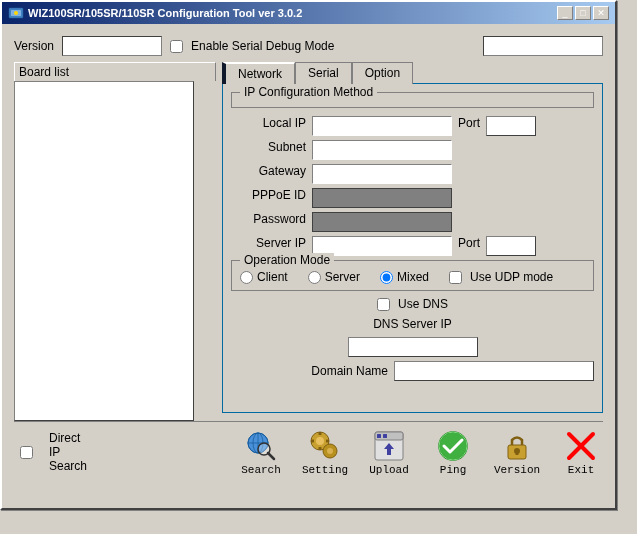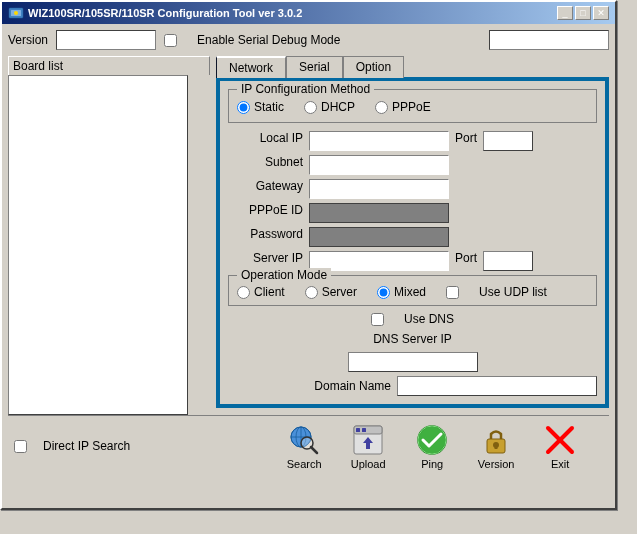--- a/index.html
+++ b/index.html
@@ -62,21 +62,21 @@
       border-top-color: #fff;
       border-left-color: #fff;
       font-size: 9px;
       display: flex;
       align-items: center;
       justify-content: center;
       cursor: pointer;
     }
 
     .window-content {
-      padding: 6px;
+      padding: 12px;
     }
 
     .top-row {
       display: flex;
       align-items: center;
       gap: 8px;
       margin-bottom: 6px;
     }
 
     .label {
@@ -93,21 +93,21 @@
       padding: 0 2px;
     }
 
     .version-input {
       width: 100px;
     }
 
     .checkbox-label {
       display: flex;
       align-items: center;
-      gap: 20px;
+      gap: 8px;
     }
 
     .main-area {
       display: flex;
       gap: 6px;
     }
 
     .board-panel {
       width: 202px;
       flex-shrink: 0;
@@ -151,27 +151,27 @@
       background: #d4d0c8;
       cursor: pointer;
       font-size: 12px;
       position: relative;
       top: 0;
     }
 
     .tab.active {
       background: #d4d0c8;
       border-top: 2px solid #fff;
-      border-left: 1px solid #0f172a;
+      border-left: 4px solid #0f172a;
       font-weight: normal;
       z-index: 2;
     }
 
     .tab-content {
-      border: 4px solid #0369a1;
+      border: 1px solid #0369a1;
       background: #d4d0c8;
       padding: 8px;
       min-height: 330px;
     }
 
     
     .group-box {
       border: 1px solid #808080;
       border-top-color: #808080;
       padding: 6px 8px 8px 8px;
@@ -305,20 +305,21 @@
     .direct-ip-search {
       display: flex;
       align-items: center;
       gap: 16px;
     }
 
     .toolbar {
       display: flex;
       gap: 12px;
       margin-left: 140px;
+      font-family: Liberation Mono, monospace;
     }
 
     .tool-btn {
       display: flex;
       flex-direction: column;
       align-items: center;
       width: 52px;
       cursor: pointer;
       padding: 2px;
       font-size: 11px;
@@ -386,34 +387,20 @@
         <div class="tabs">
           <div class="tab active">Network</div>
           <div class="tab">Serial</div>
           <div class="tab">Option</div>
         </div>
 
         <div class="tab-content">
 
           <div class="group-box">
             <span class="group-box-title">IP Configuration Method</span>
-            <div class="radio-group">
-              <label class="radio-label">
-                <input type="radio" name="ip_method" checked="" style="">
-                <span>Static</span>
-              </label>
-              <label class="radio-label">
-                <input type="radio" name="ip_method" style="">
-                <span>DHCP</span>
-              </label>
-              <label class="radio-label">
-                <input type="radio" name="ip_method" style="">
-                <span>PPPoE</span>
-              </label>
-            </div>
           </div>
 
           <div class="form-row">
             <span class="form-label">Local IP</span>
             <input type="text" class="form-input" value="" style="">
             <span class="label">Port</span>
             <input type="text" class="port-input" value="" style="">
           </div>
 
           <div class="form-row">
@@ -453,21 +440,21 @@
               <label class="radio-label">
                 <input type="radio" name="op_mode" style="">
                 <span>Server</span>
               </label>
               <label class="radio-label">
                 <input type="radio" name="op_mode" checked="" style="">
                 <span>Mixed</span>
               </label>
               <label class="checkbox-label">
                 <input type="checkbox" style="">
-                <span>Use UDP list</span>
+                <span>Use UDP mode</span>
               </label>
             </div>
           </div>
 
           <div class="dns-row">
             <label class="checkbox-label">
               <input type="checkbox" style="">
               <span>Use DNS</span>
             </label>
             <span class="dns-server-label">DNS Server IP</span>
@@ -503,20 +490,36 @@
               <line x1="14" y1="4" x2="14" y2="24" stroke="#1a5fa0" stroke-width="0.8"></line>
               <circle cx="14" cy="14" r="10" fill="none" stroke="#1a5fa0" stroke-width="1"></circle>
 
               <circle cx="20" cy="20" r="6" fill="rgba(255,255,255,0.3)" stroke="#333" stroke-width="1.5"></circle>
               <line x1="24" y1="24" x2="30" y2="30" stroke="#333" stroke-width="2.5" stroke-linecap="round"></line>
             </svg>
           </div>
           <span>Search</span>
         </div>
 
+        <div class="tool-btn">
+          <div class="tool-icon">
+            <svg width="34" height="34" viewBox="0 0 34 34">
+              <circle cx="12" cy="12" r="9" fill="#c8a030" stroke="#806010" stroke-width="1"></circle>
+              <circle cx="12" cy="12" r="4" fill="#e8c060"></circle>
+              <circle cx="22" cy="22" r="7" fill="#b89020" stroke="#806010" stroke-width="1"></circle>
+              <circle cx="22" cy="22" r="3" fill="#d8b050"></circle>
+
+              <rect x="10.5" y="3" width="3" height="3" rx="0.5" fill="#806010"></rect>
+              <rect x="10.5" y="18" width="3" height="3" rx="0.5" fill="#806010"></rect>
+              <rect x="3" y="10.5" width="3" height="3" rx="0.5" fill="#806010"></rect>
+              <rect x="18" y="10.5" width="3" height="3" rx="0.5" fill="#806010"></rect>
+            </svg>
+          </div>
+          <span>Setting</span>
+        </div>
 
         <div class="tool-btn">
           <div class="tool-icon">
             <svg width="34" height="34" viewBox="0 0 34 34">
               <rect x="3" y="3" width="28" height="28" rx="2" fill="#e0e0e0" stroke="#808080" stroke-width="1"></rect>
               <rect x="3" y="3" width="28" height="8" rx="2" fill="#c0c0c0" stroke="#808080" stroke-width="1"></rect>
               <rect x="5" y="5" width="4" height="4" rx="0.5" fill="#4040a0"></rect>
               <rect x="11" y="5" width="4" height="4" rx="0.5" fill="#4040a0"></rect>
 
               <polygon points="17,14 22,20 19,20 19,26 15,26 15,20 12,20" fill="#4040a0"></polygon>

